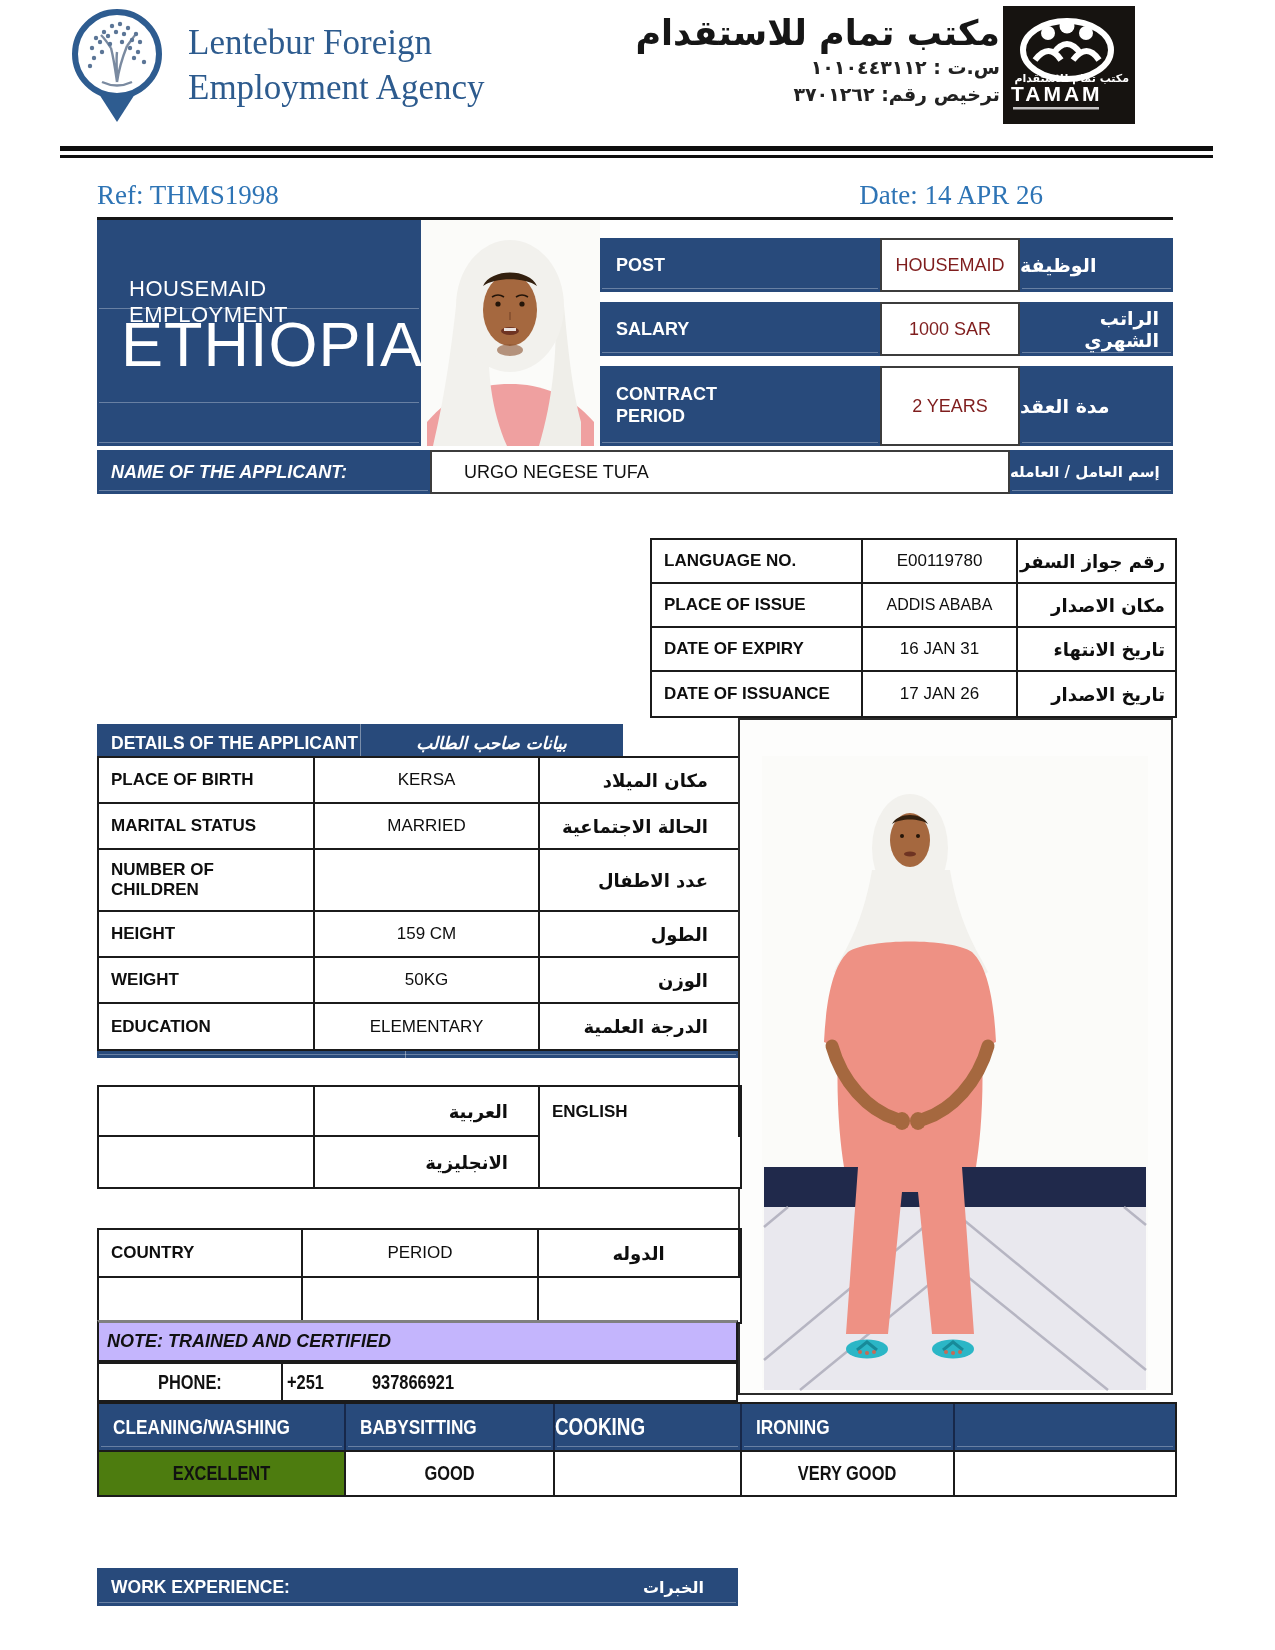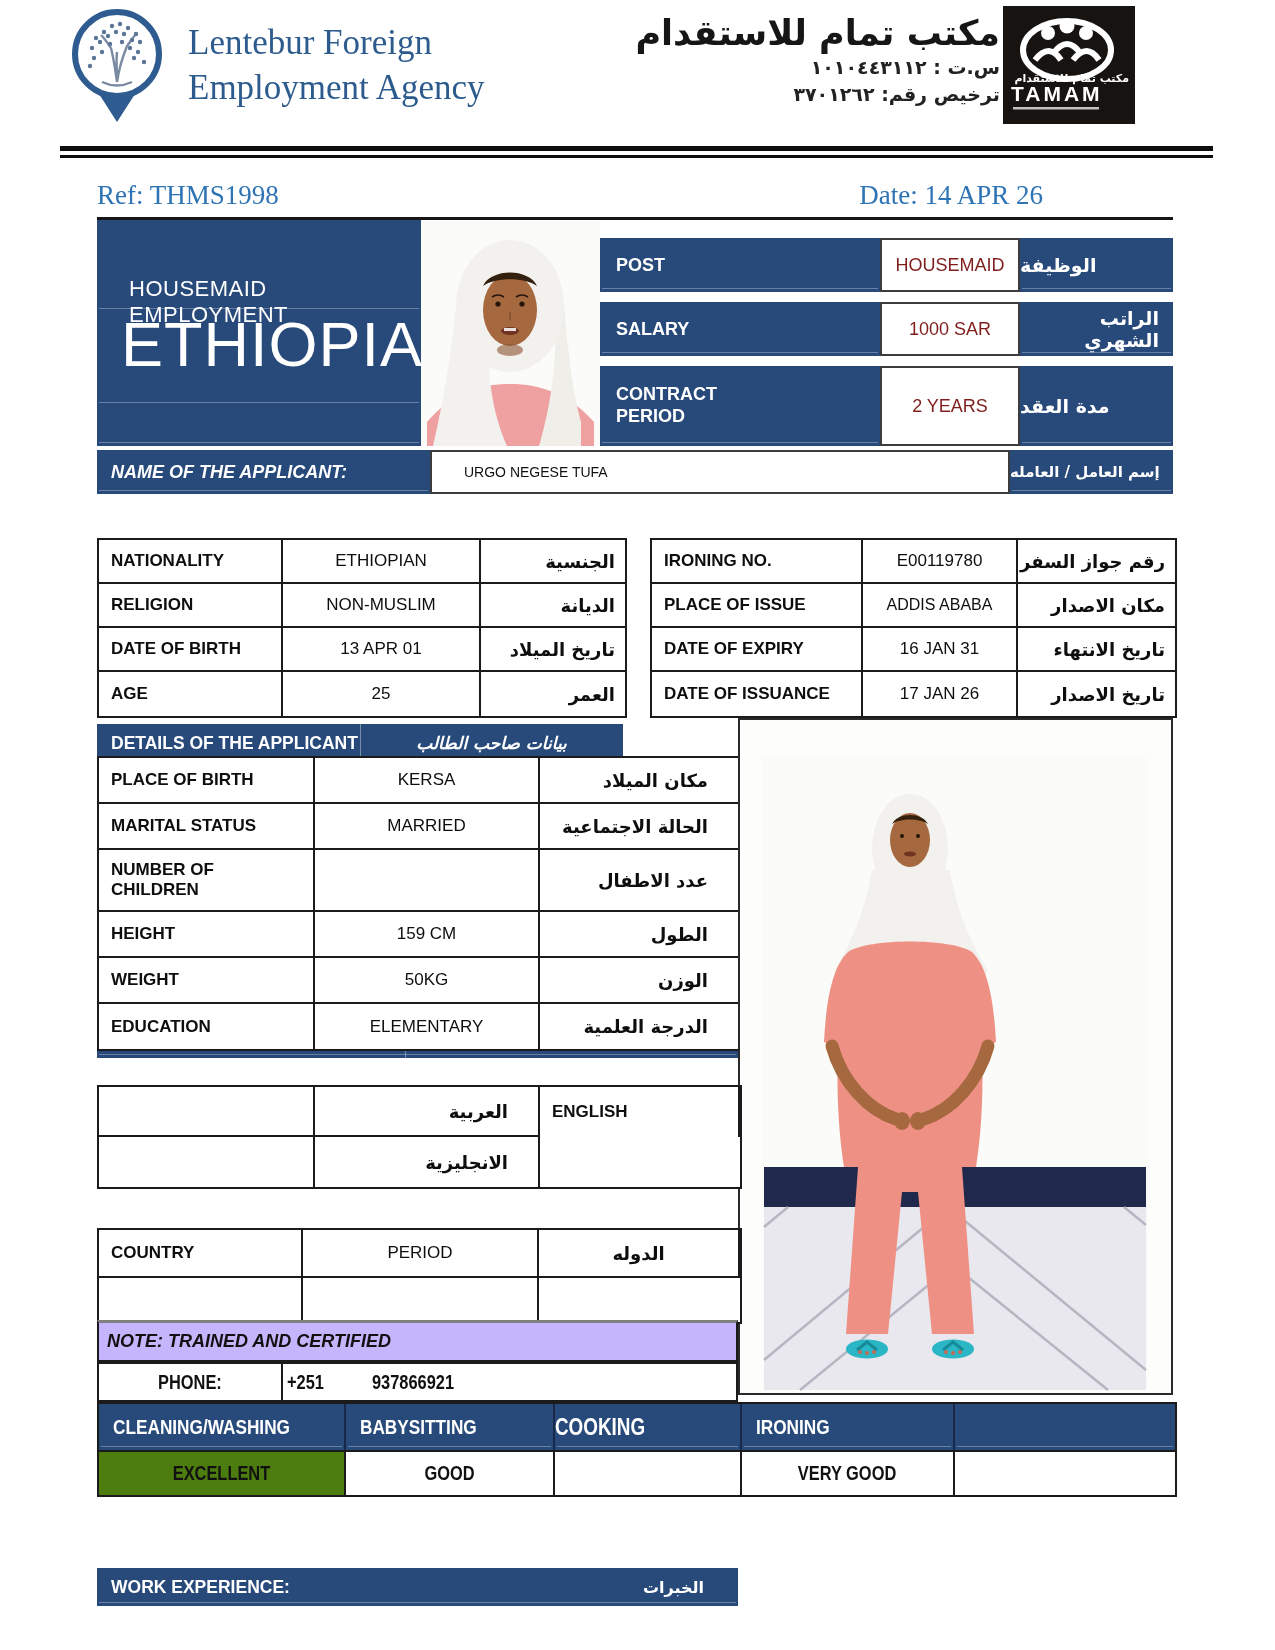--- a/index.html
+++ b/index.html
@@ -159,52 +159,38 @@
   <div class="offer-row" style="left:600px;top:366px;height:96px;grid-template-rows:80px;">
     <div class="bcell olabel">
         <span style="width:118px;line-height:1.2;">CONTRACT PERIOD</span>
       </div>
     <div class="oval">2 YEARS</div>
     <div class="bcell arw oar">مدة العقد</div>
   </div>
 
   <div class="abs" style="left:97px;top:450px;height:44px;display:grid;grid-template-columns:333px 580px 163px;">
     <div class="bcell" style="padding-left:14px;font-weight:bold;font-style:italic;font-size:18px;">NAME OF THE APPLICANT:</div>
-    <div style="background:#fff;border:2px solid #3c3c3c;display:flex;align-items:center;padding-left:32px;font-size:14px;">URGO NEGESE TUFA</div>
+    <div style="background:#fff;border:2px solid #3c3c3c;display:flex;align-items:center;padding-left:32px;font-size:18px;">URGO NEGESE TUFA</div>
     <div class="bcell arw" style="justify-content:flex-end;padding-right:8px;font-size:15px;">إسم العامل / العامله</div>
   </div>
 
   <div class="abs bcell" style="left:97px;top:498px;width:526px;height:38px;">
     <div class="barline" style="left:263px;"></div>
     <span style="padding-left:14px;font-weight:bold;font-size:17.5px;">DETAILS OF THE APPLICANT</span>
     <span class="arw" style="position:absolute;left:263px;width:263px;text-align:center;font-style:italic;font-size:17px;">بيانات صاحب الطالب</span>
   </div>
   <div class="abs bcell" style="left:628px;top:498px;width:545px;height:38px;">
     <div class="barline" style="left:277px;"></div>
     <span style="padding-left:14px;font-weight:bold;font-style:italic;font-size:17.5px;">PASSPORT DETAILS</span>
     <span class="arw" style="position:absolute;left:277px;width:268px;text-align:center;font-size:17px;">بيانات جواز السفر</span>
   </div>
 
-  <div class="tbl" style="left:97px;top:538px;grid-template-columns:184px 198px 144px;grid-template-rows:44px 44px 44px 44px;">
-    <div class="lbl">NATIONALITY</div>
-    <div class="val">ETHIOPIAN</div>
-    <div class="arv lc">الجنسية</div>
-    <div class="lbl">RELIGION</div>
-    <div class="val">NON-MUSLIM</div>
-    <div class="arv lc">الديانة</div>
-    <div class="lbl">DATE OF BIRTH</div>
-    <div class="val">13 APR 01</div>
-    <div class="arv lc">تاريخ الميلاد</div>
-    <div class="lbl lr">AGE</div>
-    <div class="val lr">25</div>
-    <div class="arv lc lr">العمر</div>
-  </div>
 
   <div class="tbl" style="left:650px;top:538px;grid-template-columns:211px 155px 157px;grid-template-rows:44px 44px 44px 44px;">
-    <div class="lbl">IRONING NO.</div>
+    <div class="lbl">LANGUAGE NO.</div>
     <div class="val">E00119780</div>
     <div class="arv lc">رقم جواز السفر</div>
     <div class="lbl">PLACE OF ISSUE</div>
     <div class="val" style="font-size:16px;">ADDIS ABABA</div>
     <div class="arv lc">مكان الاصدار</div>
     <div class="lbl">DATE OF EXPIRY</div>
     <div class="val">16 JAN 31</div>
     <div class="arv lc">تاريخ الانتهاء</div>
     <div class="lbl lr">DATE OF ISSUANCE</div>
     <div class="val lr">17 JAN 26</div>

